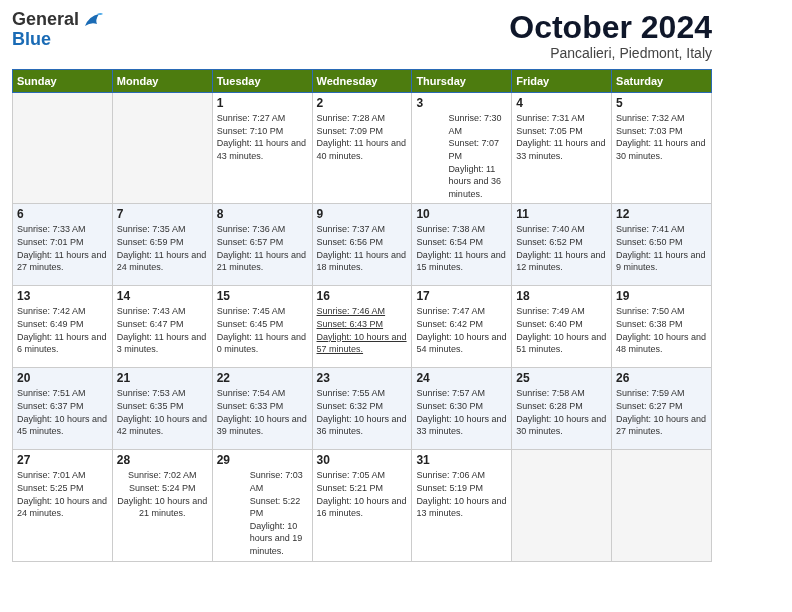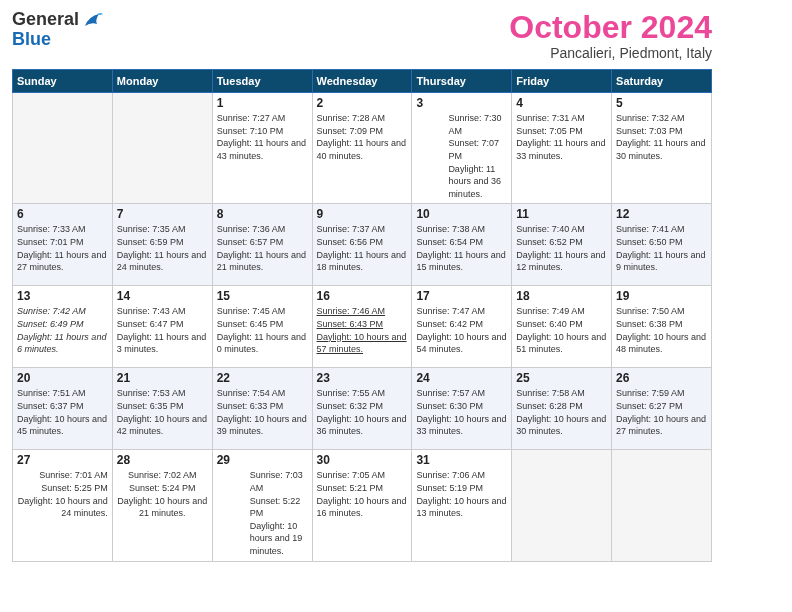--- a/index.html
+++ b/index.html
@@ -24,34 +24,34 @@
       display: flex;
       flex-direction: column;
       line-height: 1;
     }
     .title-section {
       text-align: right;
     }
     .month-title {
       font-size: 32px;
       font-weight: bold;
-      color: #ec4899;
+      color: #0f172a;
       line-height: 1.1;
     }
     .location {
       font-size: 14px;
       color: #444;
     }
     .calendar {
       width: 100%;
       border-collapse: collapse;
       table-layout: fixed;
     }
     .calendar th {
-      background-color: #0c4a6e;
+      background-color: #4d7c0f;
       color: #fff;
       font-size: 11px;
       font-weight: bold;
       padding: 5px 4px;
       text-align: left;
       border: 1px solid #2a6ab5;
     }
     .calendar td {
       border: 1px solid #ccc;
       vertical-align: top;
@@ -188,21 +188,21 @@
           <td>
             <span class="day-number">12</span>
             <div class="day-info" style="white-space: pre-line;">Sunrise: 7:41 AM
 Sunset: 6:50 PM
 Daylight: 11 hours and 9 minutes.</div>
           </td>
         </tr>
         <tr>
           <td>
             <span class="day-number">13</span>
-            <div class="day-info" style="white-space: pre-line; font-style: italic;">Sunrise: 7:42 AM
+            <div class="day-info" style="white-space: pre-line;">Sunrise: 7:42 AM
 Sunset: 6:49 PM
 Daylight: 11 hours and 6 minutes.</div>
           </td>
           <td>
             <span class="day-number">14</span>
             <div class="day-info" style="white-space: pre-line;">Sunrise: 7:43 AM
 Sunset: 6:47 PM
 Daylight: 11 hours and 3 minutes.</div>
           </td>
           <td>
@@ -276,21 +276,21 @@
           <td>
             <span class="day-number">26</span>
             <div class="day-info" style="white-space: pre-line;">Sunrise: 7:59 AM
 Sunset: 6:27 PM
 Daylight: 10 hours and 27 minutes.</div>
           </td>
         </tr>
         <tr>
           <td>
             <span class="day-number">27</span>
-            <div class="day-info" style="white-space: pre-line; text-align: right;">Sunrise: 7:01 AM
+            <div class="day-info" style="white-space: pre-line;">Sunrise: 7:01 AM
 Sunset: 5:25 PM
 Daylight: 10 hours and 24 minutes.</div>
           </td>
           <td>
             <span class="day-number">28</span>
             <div class="day-info" style="white-space: pre-line; text-align: center;">Sunrise: 7:02 AM
 Sunset: 5:24 PM
 Daylight: 10 hours and 21 minutes.</div>
           </td>
           <td>

